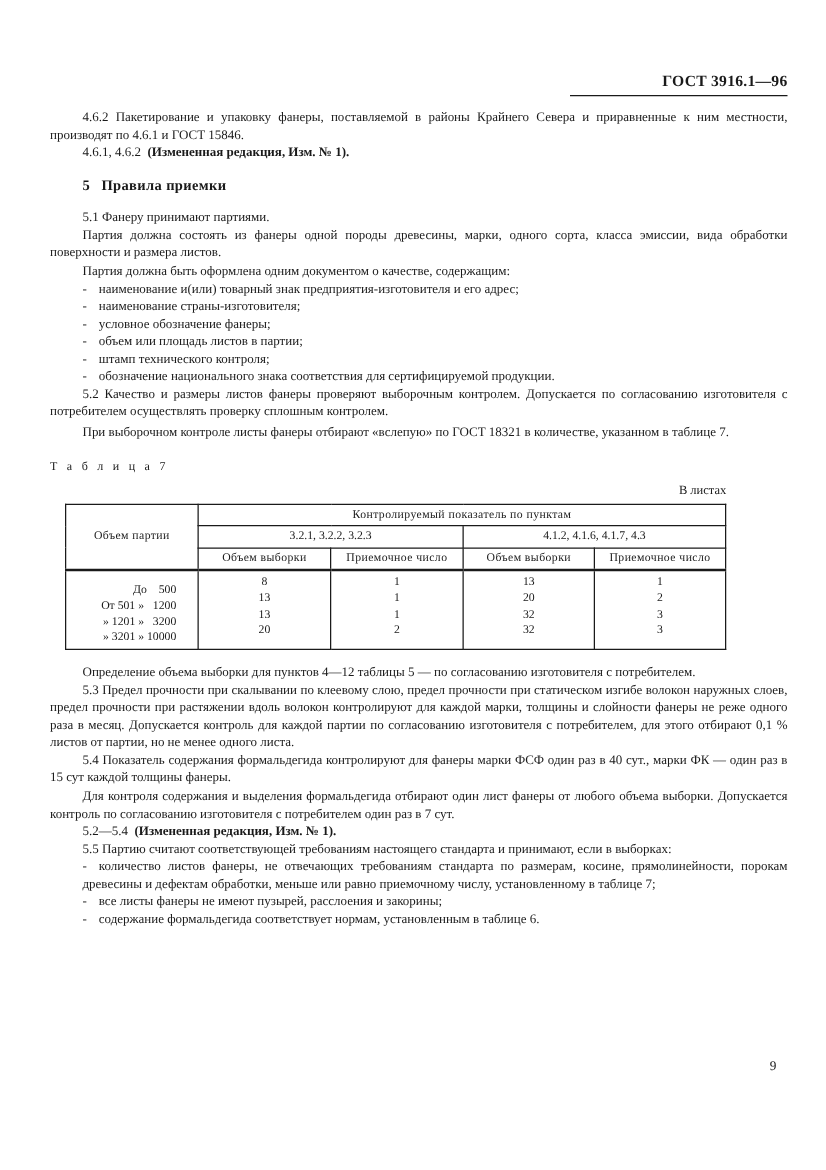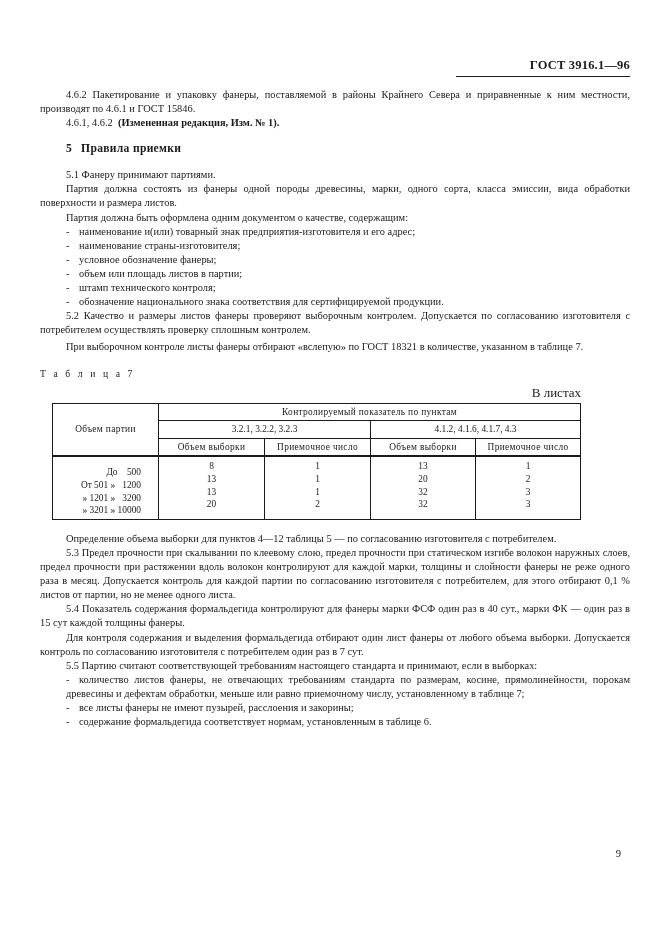--- a/index.html
+++ b/index.html
@@ -94,21 +94,21 @@
   
   .table-caption {
     margin: 0;
     font-size: 9.6px;
     letter-spacing: 2.6px;
     text-indent: 0;
     text-align: left;
   }
   .table-units {
     margin: 0;
-    font-size: 13px;
+    font-size: 10px;
     text-align: right;
     text-indent: 0;
     padding-right: 49px;
   }
   table.gost {
     border-collapse: collapse;
     width: 528px;
     margin-left: 12px;
     table-layout: fixed;
     font-size: 9.4px;
@@ -227,20 +227,21 @@
       </tbody>
     </table>
 
     <div class="spacer-12"></div>
 
     <p class="indent">Определение объема выборки для пунктов 4—12 таблицы 5 — по согласованию изготовителя с потребителем.</p>
     <p class="indent">5.3  Предел прочности при скалывании по клеевому слою, предел прочности при статическом изгибе волокон наружных слоев, предел прочности при растяжении вдоль волокон контролируют для каждой марки, толщины и слойности фанеры не реже одного раза в месяц. Допускается контроль для каждой партии по согласованию изготовителя с потребителем, для этого отбирают 0,1 % листов от партии, но не менее одного листа.</p>
     <p class="indent">5.4  Показатель содержания формальдегида контролируют для фанеры марки ФСФ один раз в 40 сут., марки ФК — один раз в 15 сут каждой толщины фанеры.</p>
     <p class="indent">Для контроля содержания и выделения формальдегида отбирают один лист фанеры от любого объема выборки. Допускается контроль по согласованию изготовителя с потребителем один раз в 7 сут.</p>
 
+    <p class="indent last-line"><span>5.2—5.4</span>&nbsp;&nbsp;<span class="bold">(Измененная редакция, Изм. № 1).</span></p>
 
     <p class="indent">5.5  Партию считают соответствующей требованиям настоящего стандарта и принимают, если в выборках:</p>
 
     <p class="dash-item" style="text-align:justify"><span class="d">-</span><span>количество листов фанеры, не отвечающих требованиям стандарта по размерам, косине, прямолинейности, порокам древесины и дефектам обработки, меньше или равно приемочному числу, установленному в таблице 7;</span></p>
     <p class="dash-item"><span class="d">-</span><span>все листы фанеры не имеют пузырей, расслоения и закорины;</span></p>
     <p class="dash-item"><span class="d">-</span><span>содержание формальдегида соответствует нормам, установленным в таблице 6.</span></p>
 
   </div>
 
   <div class="page-number">9</div>

